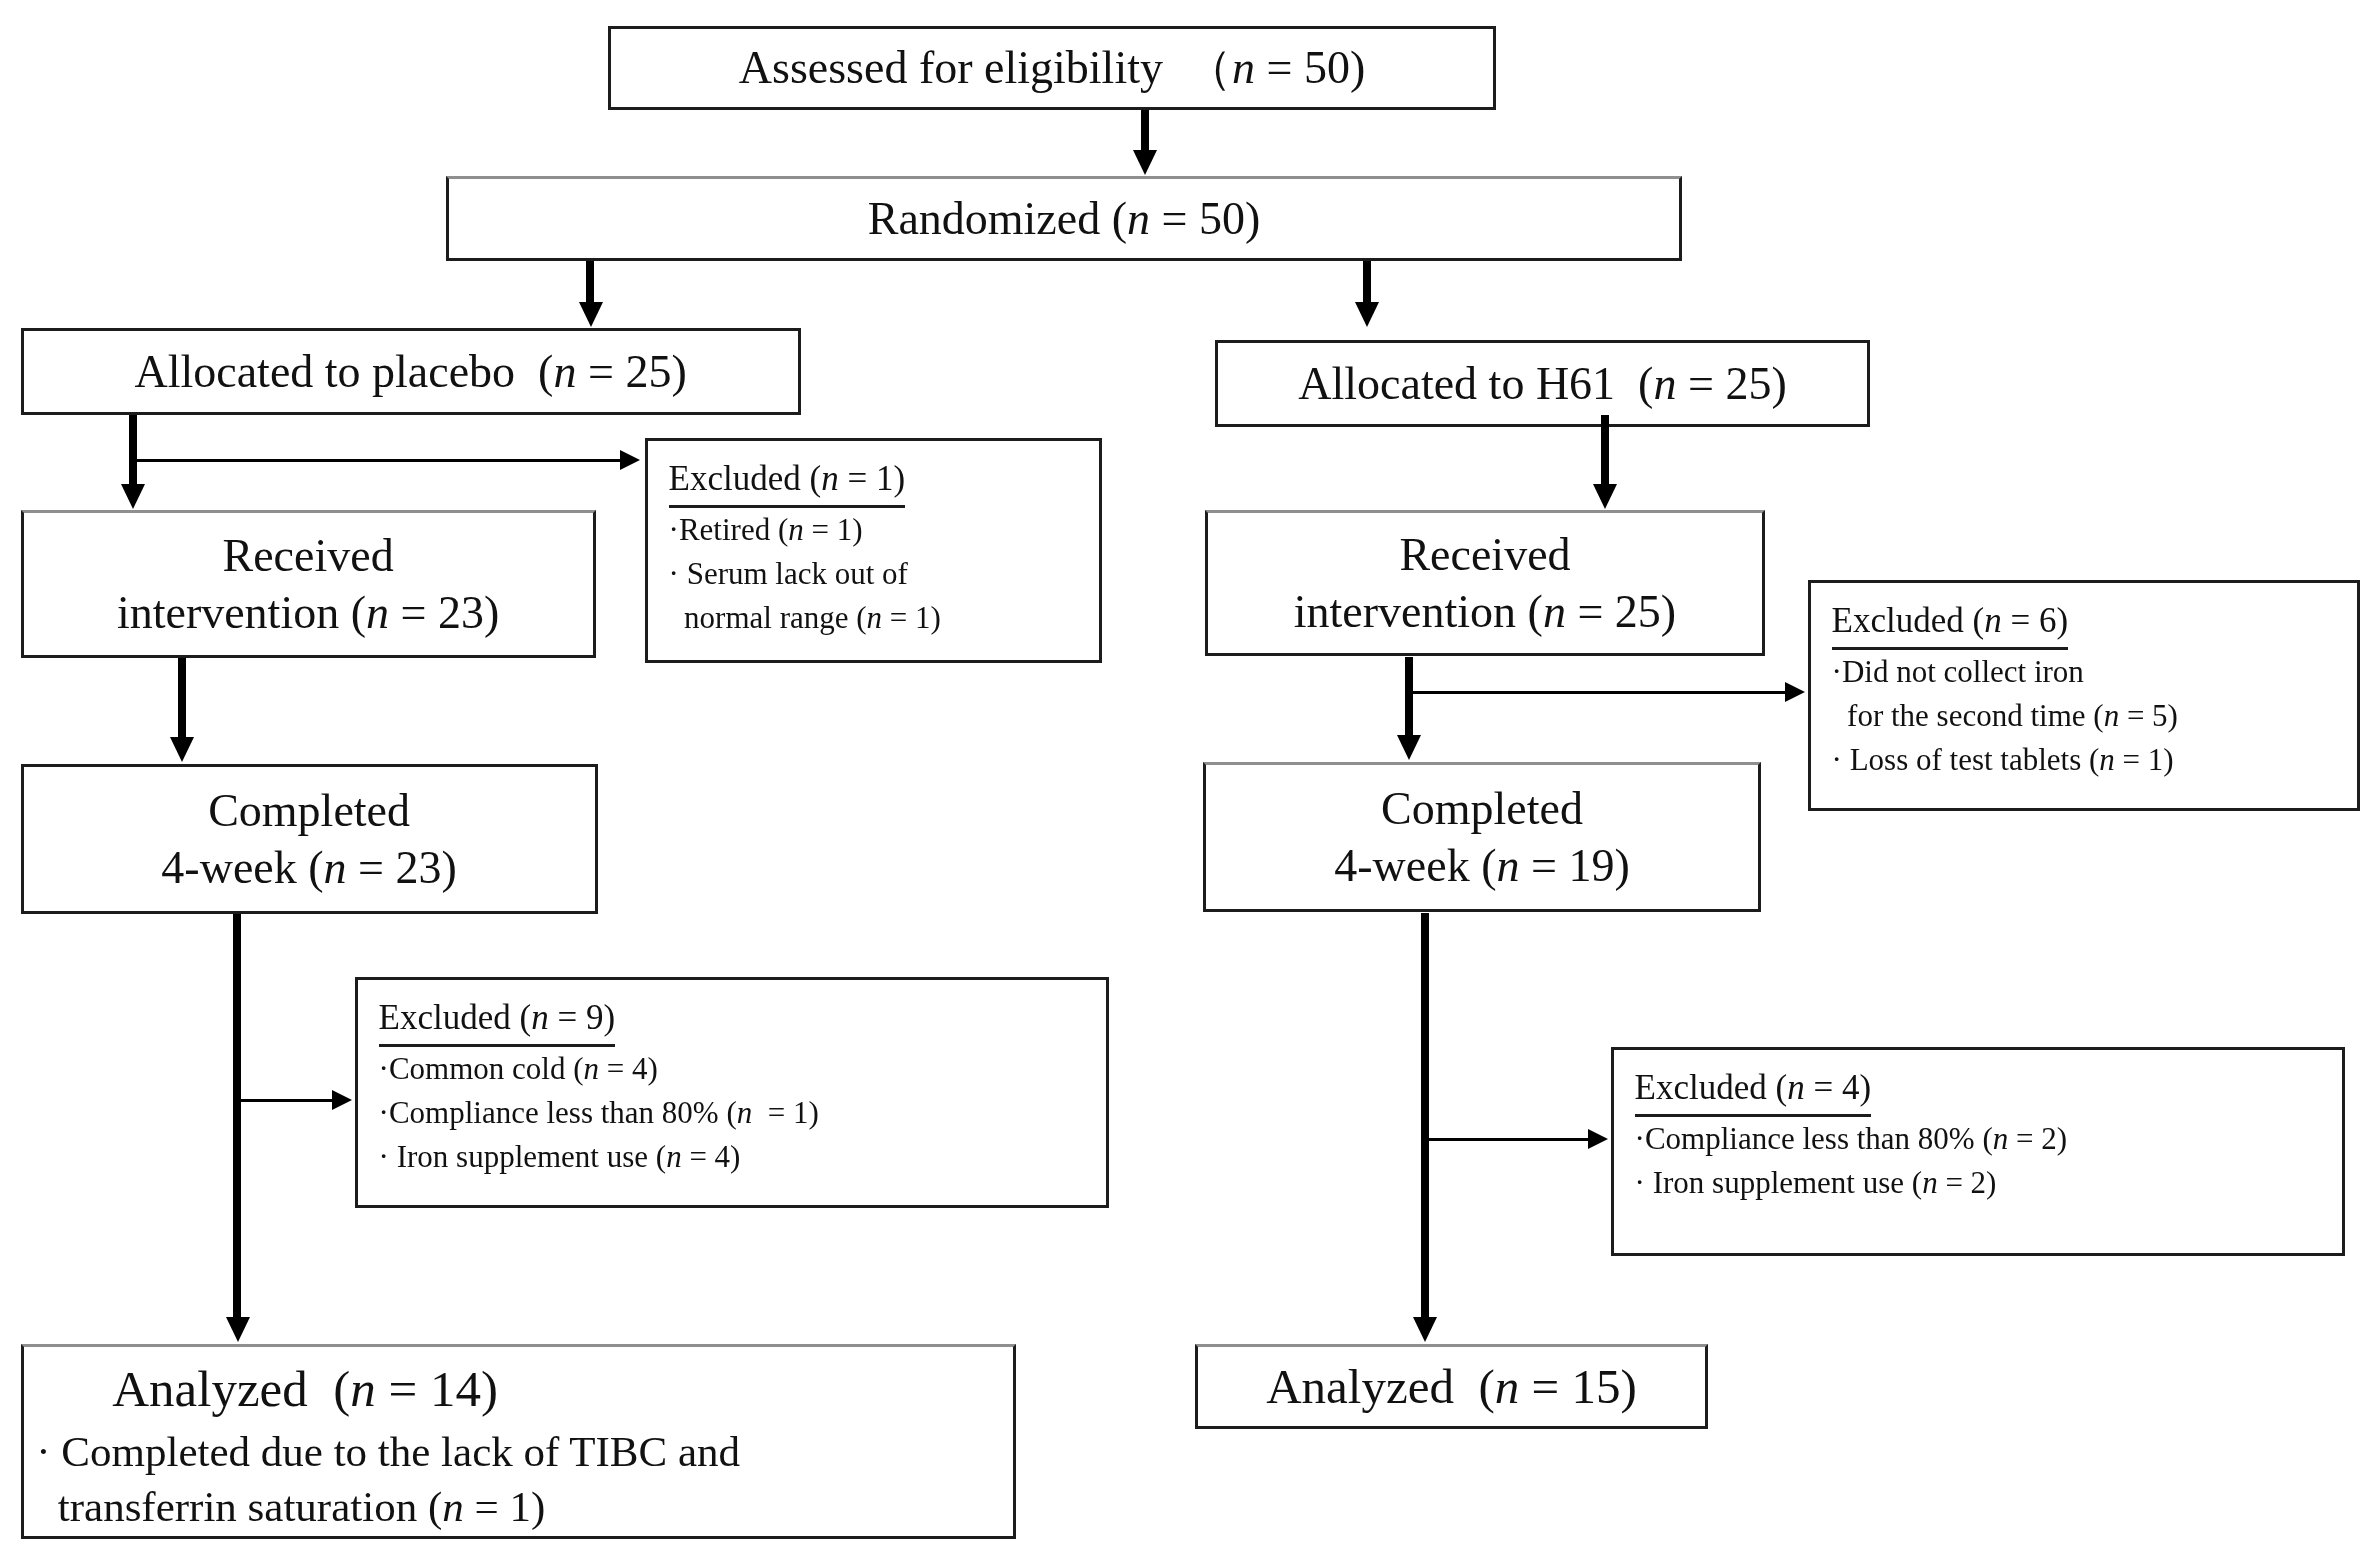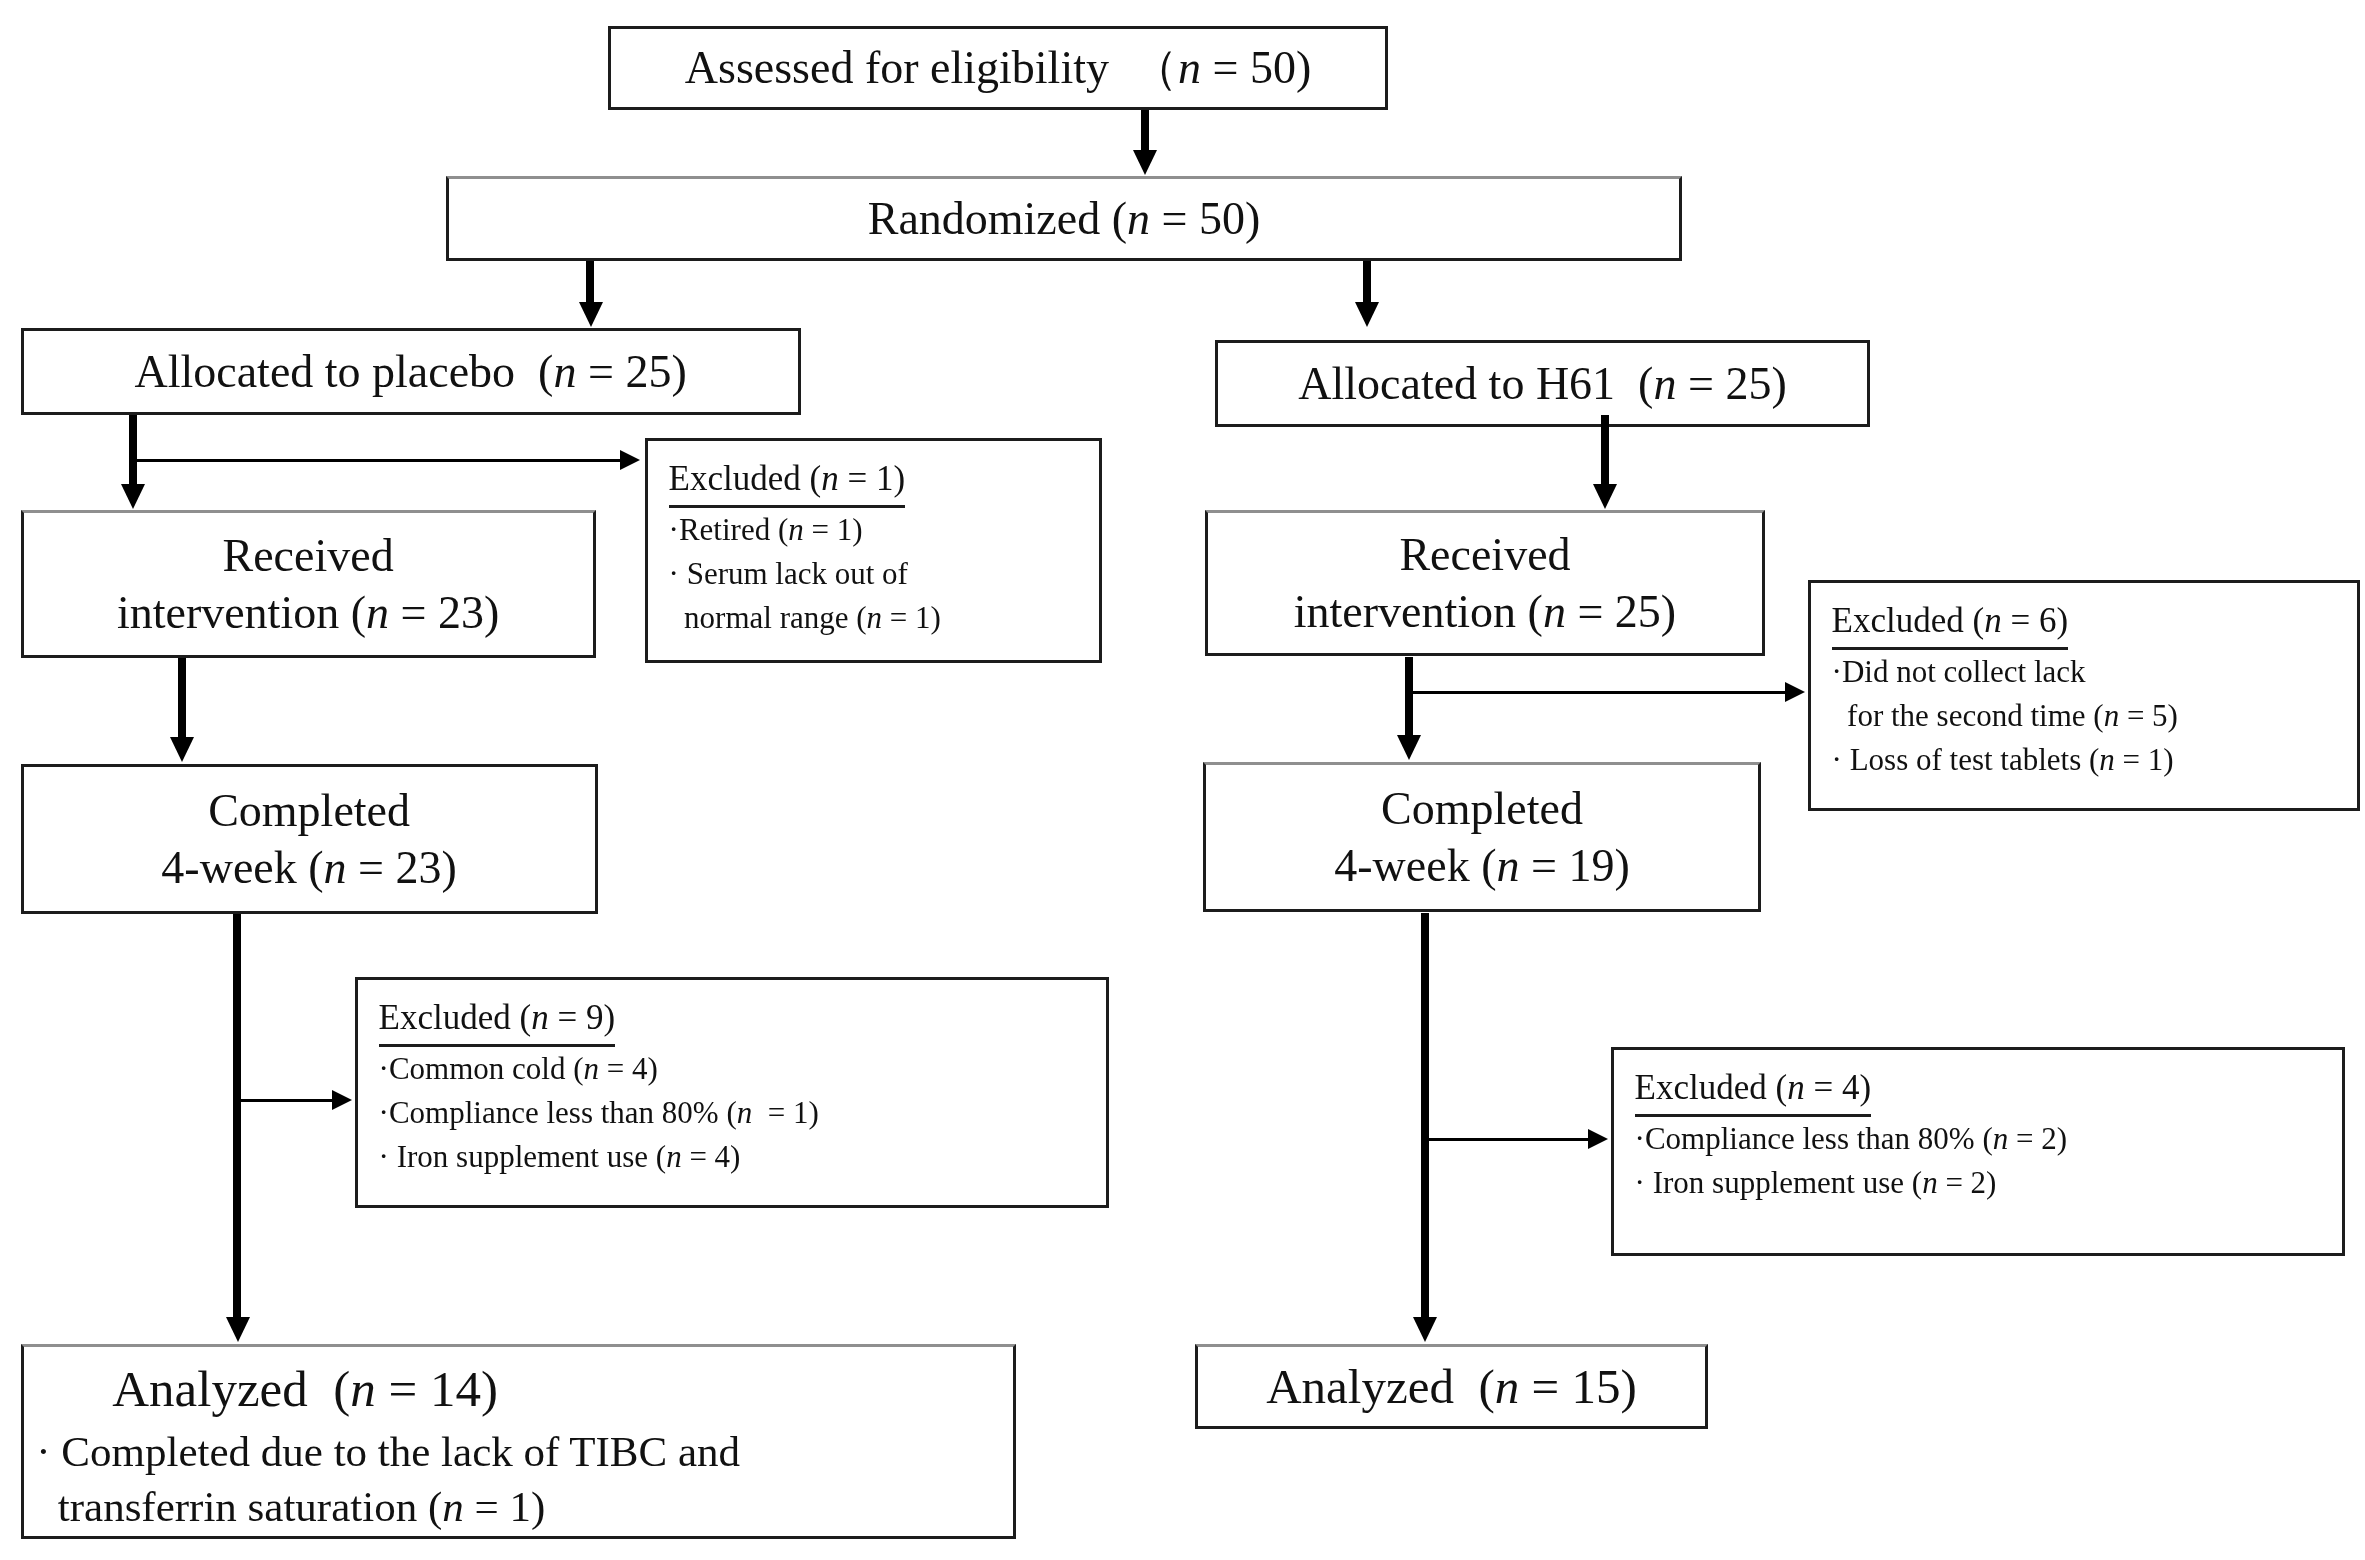--- a/index.html
+++ b/index.html
@@ -24,21 +24,21 @@
   .vshaft{position:absolute;width:8px;background:#000;}
   .vhead{position:absolute;width:0;height:0;border-left:12px solid transparent;border-right:12px solid transparent;border-top:25px solid #000;}
   .hshaft{position:absolute;height:3.2px;background:#000;}
   .rhead{position:absolute;width:0;height:0;border-top:10.3px solid transparent;border-bottom:10.3px solid transparent;border-left:20.6px solid #000;}
 </style>
 </head>
 <body>
 
 <div class="canvas">
 
-  <div class="box center" style="left:608px;top:26px;width:780px;height:84px;">
+  <div class="box center" style="left:608px;top:26px;width:888px;height:84px;">
     <div class="main-line nfix">Assessed for eligibility  （<i>n</i> = 50)</div>
   </div>
 
   <div class="box center gtop" style="left:446px;top:176px;width:1236px;height:85px;">
     <div class="main-line nfix">Randomized (<i>n</i> = 50)</div>
   </div>
 
   <div class="box center" style="left:20.6px;top:328px;width:780px;height:87px;">
     <div class="main-line nfix">Allocated to placebo  (<i>n</i> = 25)</div>
   </div>
@@ -59,21 +59,21 @@
     <div class="main-line nfix">intervention (<i>n</i> = 23)</div>
   </div>
 
   <div class="box center gtop" style="left:1205px;top:510px;width:560px;height:146px;">
     <div class="main-line nfix">Received</div>
     <div class="main-line nfix">intervention (<i>n</i> = 25)</div>
   </div>
 
   <div class="box excluded" style="left:1808px;top:580px;width:552px;height:231px;">
     <div class="exc-heading"><span class="u nfix">Excluded (<i>n</i> = 6)</span></div>
-    <div class="exc-line nfix">·Did not collect lack</div>
+    <div class="exc-line nfix">·Did not collect iron</div>
     <div class="exc-line nfix">  for the second time (<i>n</i> = 5)</div>
     <div class="exc-line nfix">· Loss of test tablets (<i>n</i> = 1)</div>
   </div>
 
   <div class="box center" style="left:20.6px;top:764px;width:577px;height:150px;">
     <div class="main-line nfix">Completed</div>
     <div class="main-line nfix">4-week (<i>n</i> = 23)</div>
   </div>
 
   <div class="box center gtop" style="left:1203px;top:762px;width:558px;height:150px;">

